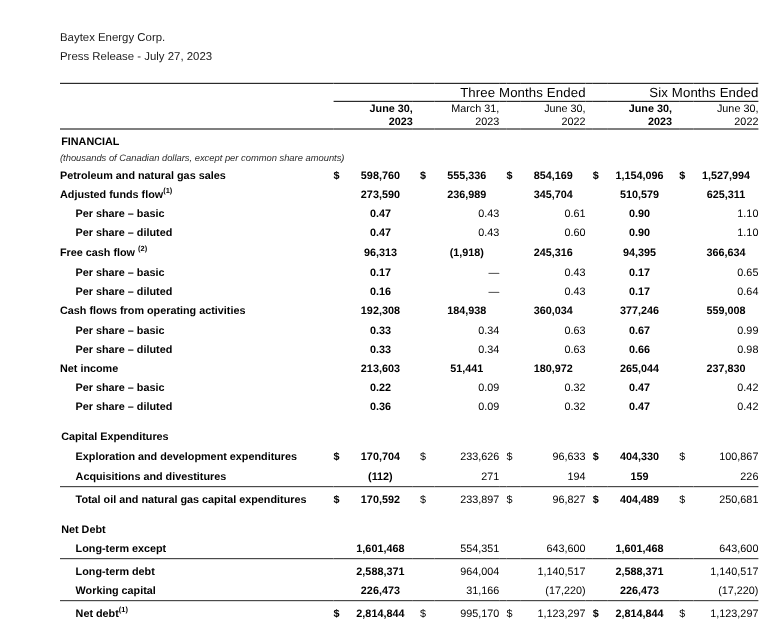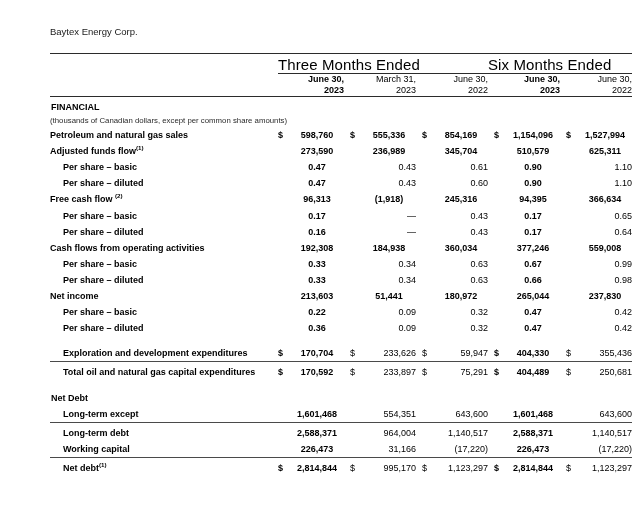--- a/index.html
+++ b/index.html
@@ -46,23 +46,23 @@
   col.c-cur   { width: 12px; }
   col.c-num   { width: 54px; }
   col.c-gap   { width: 6px; }
 
   
   .rule-top td { border-top: 1.6px solid #2b2b2b; height: 2px; }
   .rule-thin td { border-top: 1px solid #4a4a4a; height: 2px; }
   .rule-head-under td { border-top: 1.6px solid #2b2b2b; height: 2px; }
 
   .grp-title {
-    font-size: 15px;
+    font-size: 11px;
     font-weight: bold;
-    text-align: left;
+    text-align: right;
     padding-bottom: 1px;
     letter-spacing: 0.1px;
   }
   .grp-underline {
     border-bottom: 1.1px solid #2b2b2b;
   }
   .col-head {
     font-size: 9px;
     text-align: right;
     line-height: 11px;
@@ -77,20 +77,21 @@
   .lbl.ind1 { padding-left: 13px; font-weight: bold; }
   .lbl.sec {
     font-weight: bold;
     font-size: 9px;
   }
   .sub-note {
     font-size: 7.8px;
     line-height: 12px;
     color: #2a2a2a;
     white-space: nowrap;
+    font-style: italic;
   }
   .num {
     font-size: 9px;
     text-align: right;
     line-height: 16.1px;
     white-space: nowrap;
   }
   .num.b { font-weight: bold; text-align: center; }
   .cur {
     font-size: 9px;
@@ -106,20 +107,21 @@
   }
   .spacer-row td { height: 9px; }
 </style>
 </head>
 <body>
 
 <div class="page">
 
   <div class="doc-head">
     <div>Baytex Energy Corp.</div>
+    <div>Press Release - July 27, 2023</div>
   </div>
 
   <table class="fin">
     <colgroup>
       <col class="c-label">
         <col class="c-cur">
         <col class="c-num">
         <col class="c-gap">
       <col class="c-cur">
         <col class="c-num">
@@ -386,49 +388,69 @@
           <td class="cur b">&nbsp;</td>
           <td class="num b">0.47</td>
           <td>&nbsp;</td>
           <td class="cur">&nbsp;</td>
           <td class="num">0.42</td>
         </tr>
         <tr class="spacer-row">
           <td colspan="15"></td>
         </tr>
         <tr>
+          <td colspan="15"><span class="lbl sec">Capital Expenditures</span></td>
+        </tr>
+        <tr>
           <td class="lbl ind1">Exploration and development expenditures</td>
           <td class="cur b">$</td>
           <td class="num b">170,704</td>
           <td>&nbsp;</td>
           <td class="cur">$</td>
           <td class="num">233,626</td>
           <td>&nbsp;</td>
           <td class="cur">$</td>
-          <td class="num">59,947</td>
+          <td class="num">96,633</td>
           <td>&nbsp;</td>
           <td class="cur b">$</td>
           <td class="num b">404,330</td>
           <td>&nbsp;</td>
           <td class="cur">$</td>
-          <td class="num">355,436</td>
+          <td class="num">100,867</td>
+        </tr>
+        <tr>
+          <td class="lbl ind1">Acquisitions and divestitures</td>
+          <td class="cur b">&nbsp;</td>
+          <td class="num b">(112)</td>
+          <td>&nbsp;</td>
+          <td class="cur">&nbsp;</td>
+          <td class="num">271</td>
+          <td>&nbsp;</td>
+          <td class="cur">&nbsp;</td>
+          <td class="num">194</td>
+          <td>&nbsp;</td>
+          <td class="cur b">&nbsp;</td>
+          <td class="num b">159</td>
+          <td>&nbsp;</td>
+          <td class="cur">&nbsp;</td>
+          <td class="num">226</td>
         </tr>
         <tr class="rule-thin">
           <td colspan="15"></td>
         </tr>
         <tr>
           <td class="lbl ind1">Total oil and natural gas capital expenditures</td>
           <td class="cur b">$</td>
           <td class="num b">170,592</td>
           <td>&nbsp;</td>
           <td class="cur">$</td>
           <td class="num">233,897</td>
           <td>&nbsp;</td>
           <td class="cur">$</td>
-          <td class="num">75,291</td>
+          <td class="num">96,827</td>
           <td>&nbsp;</td>
           <td class="cur b">$</td>
           <td class="num b">404,489</td>
           <td>&nbsp;</td>
           <td class="cur">$</td>
           <td class="num">250,681</td>
         </tr>
         <tr class="spacer-row">
           <td colspan="15"></td>
         </tr>

